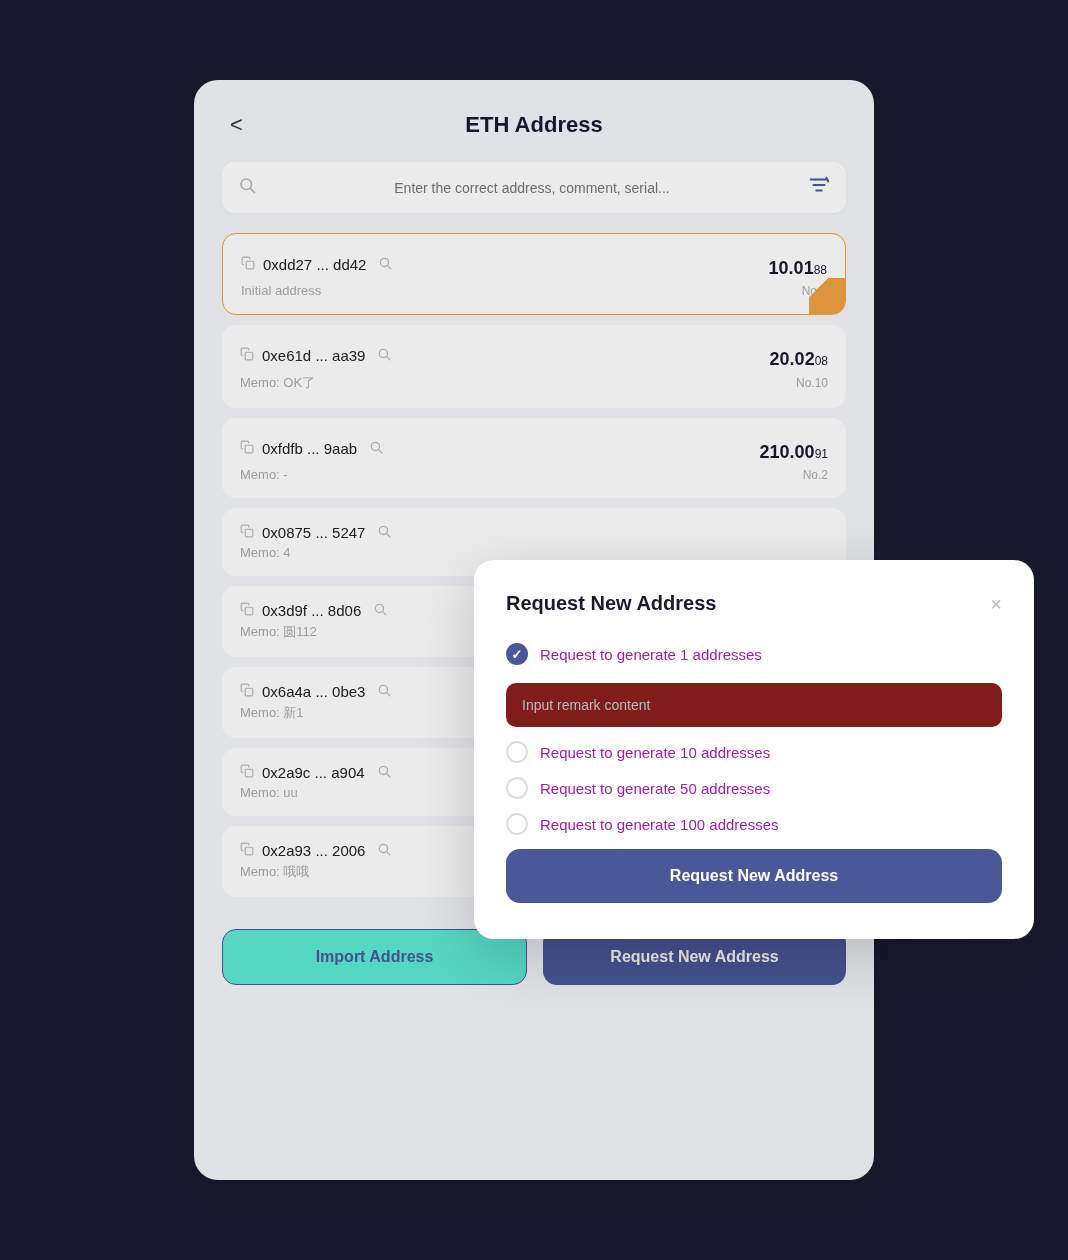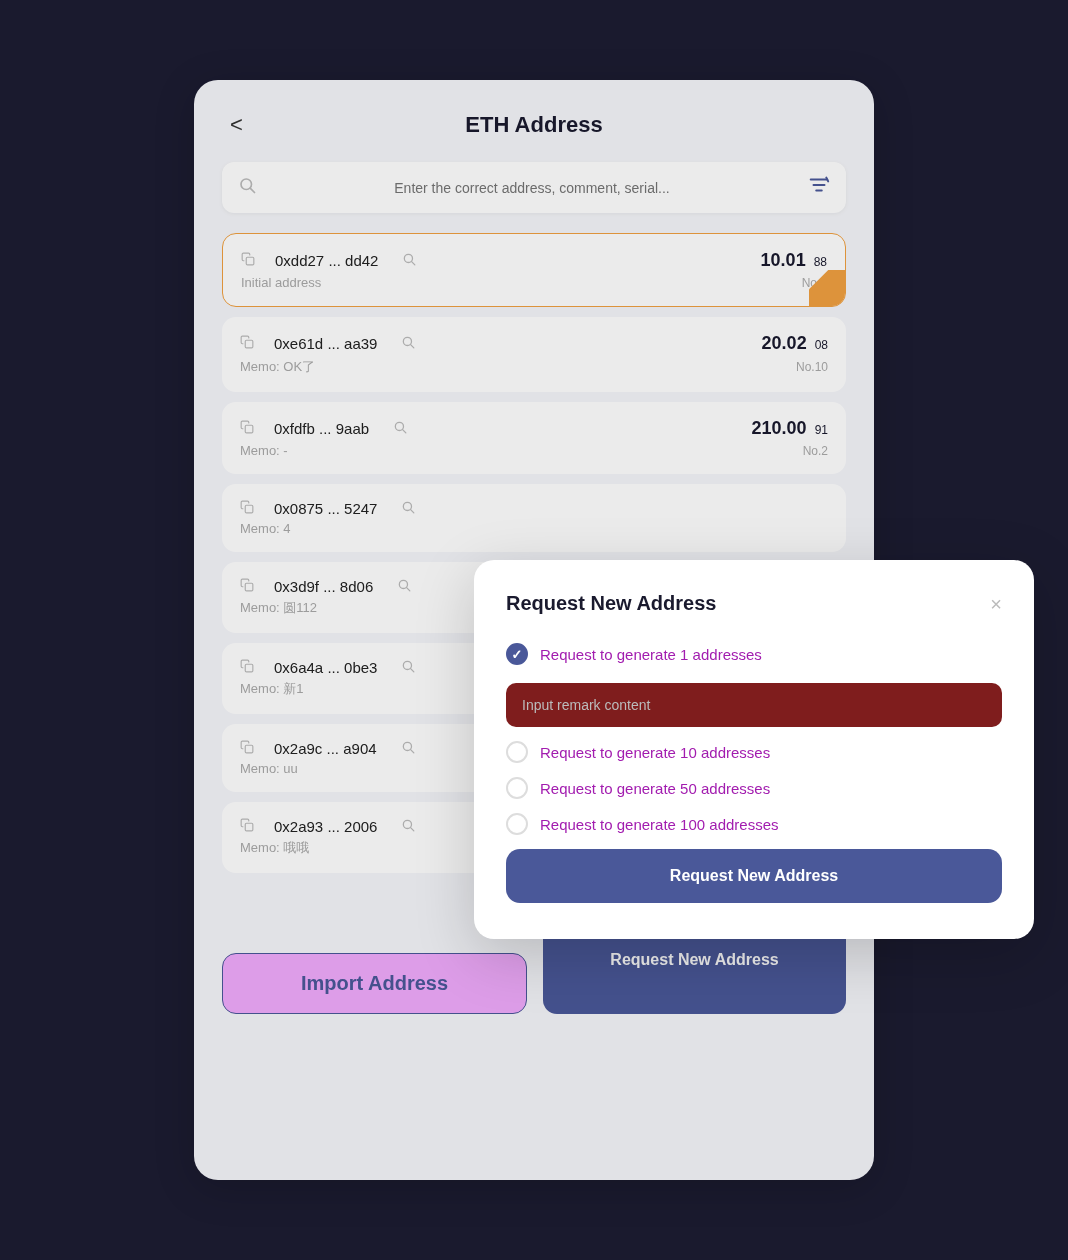--- a/index.html
+++ b/index.html
@@ -103,21 +103,21 @@
     .address-row {
       display: flex;
       align-items: center;
       justify-content: space-between;
       margin-bottom: 4px;
     }
 
     .address-left {
       display: flex;
       align-items: center;
-      gap: 20px;
+      gap: 8px;
     }
 
     .copy-icon {
       color: #bbb;
       font-size: 15px;
       cursor: pointer;
     }
 
     .address-text {
       font-size: 15px;
@@ -128,21 +128,22 @@
     .search-addr-icon {
       color: #bbb;
       font-size: 15px;
       cursor: pointer;
       margin-left: 4px;
     }
 
     .amount-right {
       display: flex;
       align-items: baseline;
-      gap: 8px;
+      gap: 0;
+      margin-top: 8px;
     }
 
     .amount-main {
       font-size: 18px;
       font-weight: 700;
       color: #1a1a2e;
     }
 
     .amount-small {
       font-size: 12px;
@@ -189,27 +190,26 @@
     .bottom-btns {
       display: flex;
       gap: 16px;
       margin-top: 32px;
     }
 
     .btn-import {
       flex: 1;
       padding: 18px 0;
       border: 1.5px solid #4a5899;
-      background: #f0abfc;
+      background: #5eead4;
       border-radius: 14px;
-      font-size: 20px;
+      font-size: 16px;
       font-weight: 600;
       color: #4a5899;
       cursor: pointer;
-      margin-top: 48px;
     }
 
     .btn-request {
       flex: 1;
       padding: 18px 0;
       background: #4a5899;
       border: none;
       border-radius: 14px;
       font-size: 16px;
       font-weight: 600;

